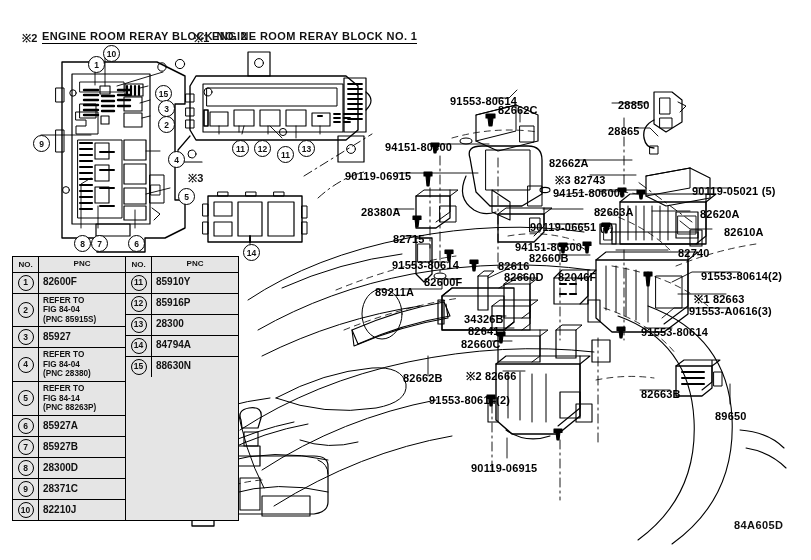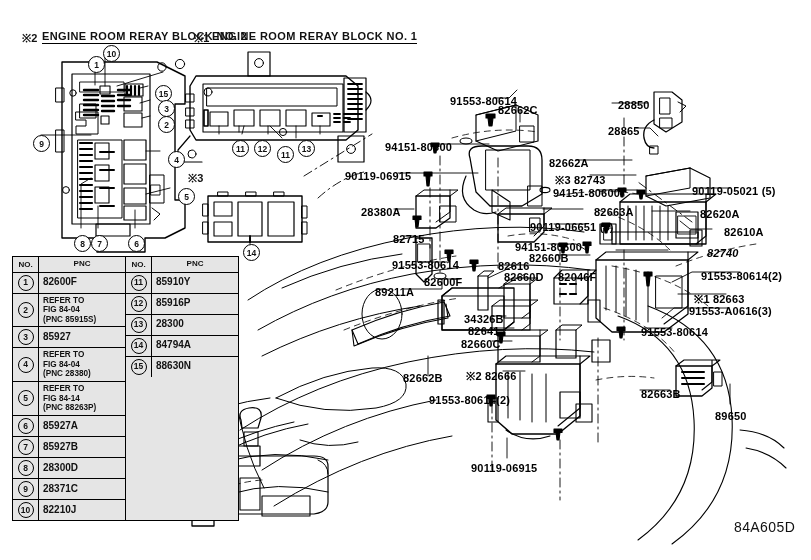--- a/index.html
+++ b/index.html
@@ -5,21 +5,21 @@
   html,body{margin:0;padding:0;background:#fff;}
   body{width:811px;height:560px;position:relative;overflow:hidden;
        font-family:"Liberation Sans", sans-serif;color:#111;}
   #stage{position:absolute;inset:0;width:811px;height:560px;}
   svg{position:absolute;top:0;left:0;width:811px;height:560px;}
   .lbl{position:absolute;font-family:"Liberation Sans", sans-serif;
        font-weight:bold;font-size:11px;letter-spacing:.2px;white-space:nowrap;color:#000;}
   .hdr{position:absolute;font-weight:bold;font-size:11px;white-space:nowrap;
        border-bottom:1.4px solid #000;padding-bottom:1px;letter-spacing:.4px;}
   .hdrpre{position:absolute;font-weight:bold;font-size:11px;white-space:nowrap;}
-  .dwg{position:absolute;font-weight:normal;font-size:14px;letter-spacing:.4px;}
+  .dwg{position:absolute;font-weight:bold;font-size:11px;letter-spacing:.4px;}
   
   #legend{position:absolute;left:12px;top:256px;border:1.6px solid #000;
           background:#e5e5e5;display:flex;}
   #legend .col{display:flex;flex-direction:column;}
   #legend .col.c1{border-right:1.6px solid #000;}
   #legend .row{display:flex;border-bottom:1px solid #000;}
   #legend .row:last-child{border-bottom:none;}
   #legend .hd{font-weight:bold;font-size:8px;text-align:center;}
   #legend .no{width:26px;display:flex;align-items:center;justify-content:center;
               border-right:1px solid #000;box-sizing:border-box;padding:2px 0;}
@@ -550,21 +550,21 @@
       <div class="lbl" style="left: 345px; top: 170px;">90119-06915</div>
       <div class="lbl" style="left: 692px; top: 185px;">90119-05021 (5)</div>
       <div class="lbl" style="left: 361px; top: 206px;">28380A</div>
       <div class="lbl" style="left: 549px; top: 206px; padding-left: 45px;">82663A</div>
       <div class="lbl" style="left: 700px; top: 208px;">82620A</div>
       <div class="lbl" style="left: 530px; top: 221px;">90119-06651 (5)</div>
       <div class="lbl" style="left: 724px; top: 226px;">82610A</div>
       <div class="lbl" style="left: 393px; top: 233px;">82715</div>
       <div class="lbl" style="left: 515px; top: 241px;">94151-80600</div>
       <div class="lbl" style="left: 529px; top: 252px;">82660B</div>
-      <div class="lbl" style="left: 707px; top: 247px; font-style: italic;">82740</div>
+      <div class="lbl" style="left: 678px; top: 247px;">82740</div>
       <div class="lbl" style="left: 392px; top: 259px;">91553-80614</div>
       <div class="lbl" style="left: 498px; top: 260px;">82616</div>
       <div class="lbl" style="left: 701px; top: 270px;">91553-80614(2)</div>
       <div class="lbl" style="left: 424px; top: 276px;">82600F</div>
       <div class="lbl" style="left: 504px; top: 271px; text-align: center;">82660D</div>
       <div class="lbl" style="left: 558px; top: 271px;">82046F</div>
       <div class="lbl" style="left: 375px; top: 286px;">89211A</div>
       <div class="lbl" style="left: 694px; top: 291px;">※1 82663</div>
       <div class="lbl" style="left: 689px; top: 305px;">91553-A0616(3)</div>
       <div class="lbl" style="left: 464px; top: 313px;">34326B</div>

